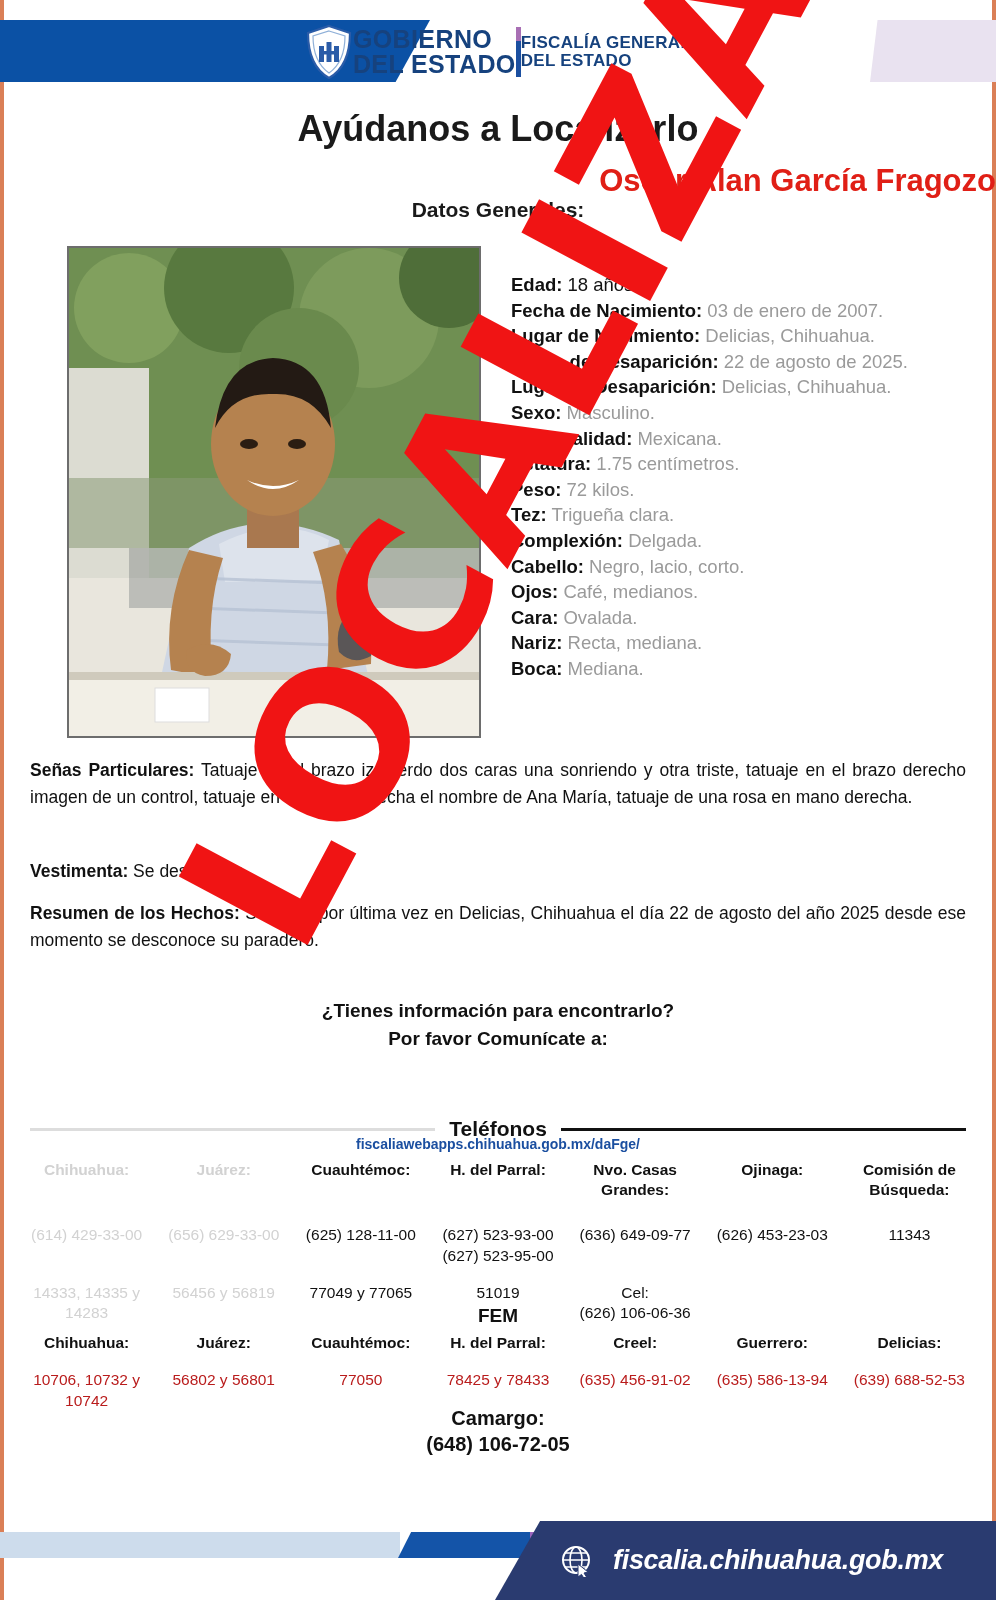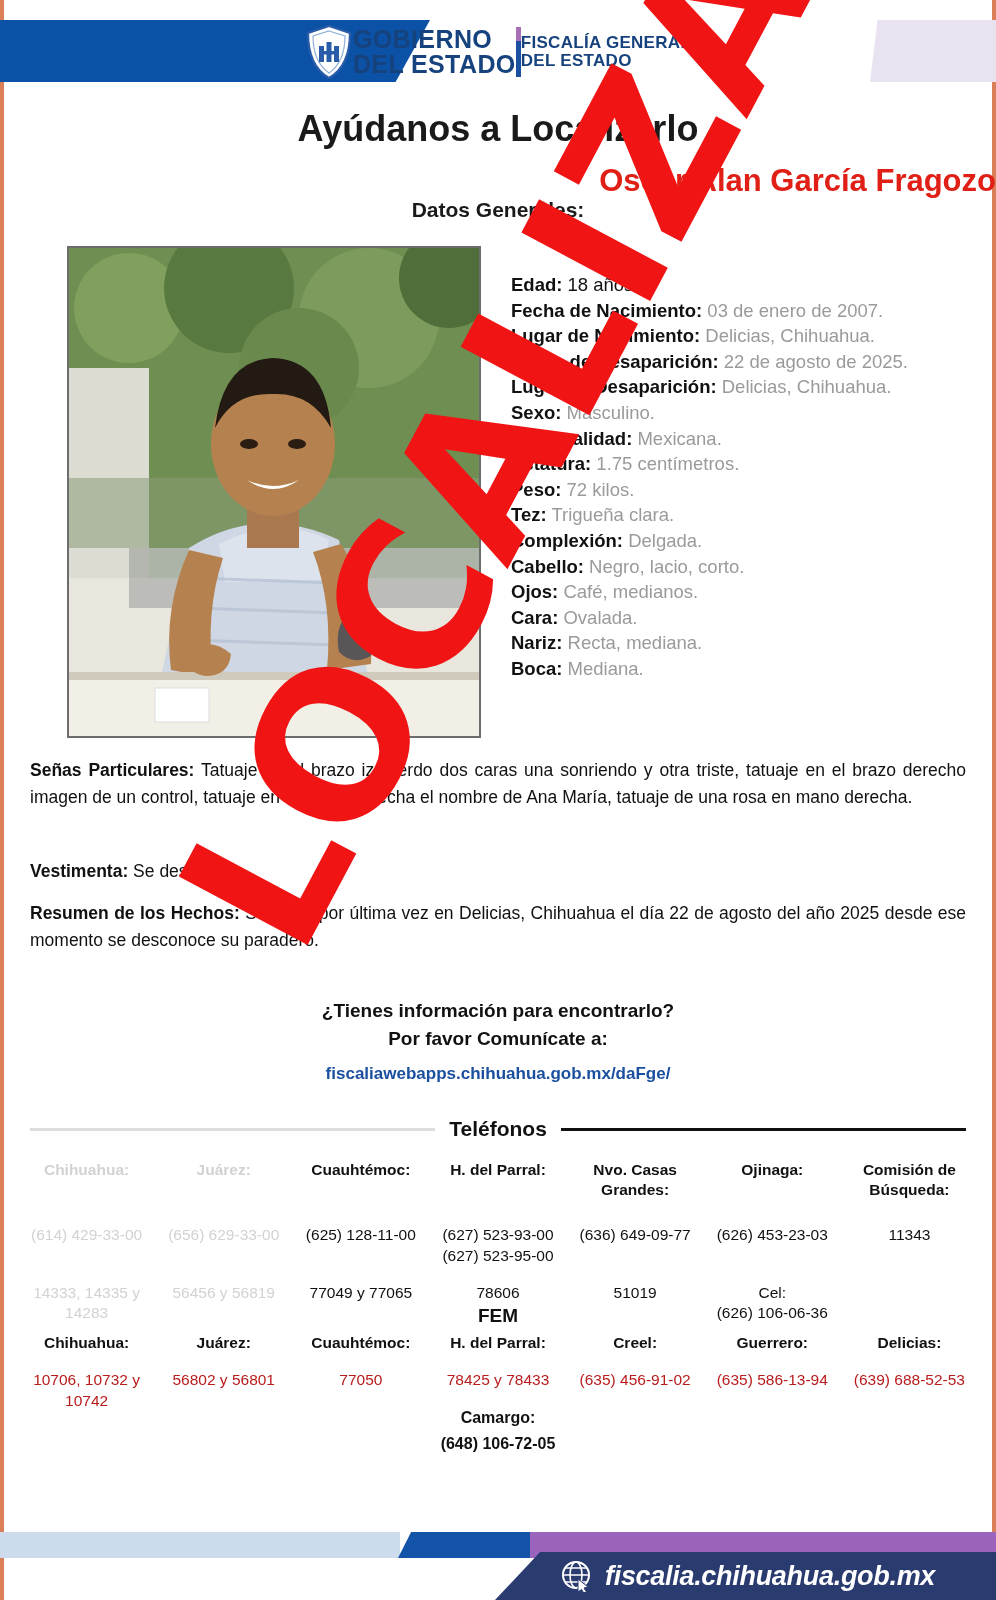--- a/index.html
+++ b/index.html
@@ -70,21 +70,21 @@
   .para b{font-weight:bold;}
   .p-senas{top:757px;}
   .p-vest{top:858px;}
   .p-resumen{top:900px;}
 
   
   .cta{position:absolute;left:0;right:0;text-align:center;font-weight:bold;}
   .cta1{top:1000px;font-size:19px;color:#111;}
   .cta2{top:1028px;font-size:19px;color:#111;}
   .cta3{top:1057px;font-size:19px;color:#c00000;}
-  .cta4{top:1064px;font-size:17px;color:#1b4fa0;}
+  .cta4{top:1136px;font-size:14px;color:#1b4fa0;}
 
   
   .tel-head{position:absolute;top:1116px;left:30px;right:30px;height:26px;
     display:flex;align-items:center;gap:14px;}
   .tel-head .line{flex:1;height:3px;background:#111;}
   .tel-head .line.dim{background:#dddddd;}
   .tel-head .lbl{font-size:21px;font-weight:bold;color:#111;white-space:nowrap;}
 
   
   .tel-table{position:absolute;left:18px;width:960px;
@@ -96,32 +96,32 @@
   .t1 .r2{padding-top:0px;}
   .t1 .r3{padding-top:17px;line-height:20px;}
   .tel-table .dim{color:#d2d2d2;}
 
   .fem-lbl{position:absolute;top:1305px;left:0;right:0;text-align:center;
     font-size:19px;font-weight:bold;color:#111;}
   .t2{top:1333px;}
   .t2 .hdr{font-weight:bold;color:#111;line-height:20px;padding-bottom:16px;}
   .t2 .cell{line-height:21px;color:#b91c1c;}
   .camargo{position:absolute;top:1405px;left:0;right:0;text-align:center;
-    font-size:16px;font-weight:bold;color:#111;line-height:26px;}
+    font-size:20px;font-weight:bold;color:#111;line-height:26px;}
 
   
   .bottom-strip{position:absolute;left:0;bottom:42px;width:996px;height:26px;}
   .bs-lblue{position:absolute;left:0;top:0;width:400px;height:26px;background:#cddcec;}
   .bs-blue{position:absolute;left:398px;top:0;width:146px;height:26px;background:#1454a8;
     clip-path:polygon(9% 0,100% 0,91% 100%,0 100%);}
   .bs-purple{position:absolute;left:530px;top:0;width:466px;height:26px;background:#9a64bd;}
   .bottom-bar{
-    position:absolute;left:495px;bottom:0;width:501px;height:48px;
+    position:absolute;left:495px;bottom:0;width:501px;height:79px;
     background:#2a3b70;clip-path:polygon(9% 0,100% 0,100% 100%,0 100%);
-    display:flex;align-items:center;gap:12px;padding-left:66px;box-sizing:border-box;
+    display:flex;align-items:center;gap:20px;padding-left:66px;box-sizing:border-box;
   }
   .globe{width:32px;height:32px;flex:none;}
   .site-url{color:#fff;font-size:27px;font-weight:bold;font-style:italic;letter-spacing:-.3px;}
 
   
   .watermark{
     position:absolute;left:0;top:0;width:996px;height:1600px;
     pointer-events:none;z-index:20;
   }
   .wm-text{
@@ -265,21 +265,20 @@
       <div class="cell r2 dim">(614) 429-33-00</div>
       <div class="cell r2 dim">(656) 629-33-00</div>
       <div class="cell r2">(625) 128-11-00</div>
       <div class="cell r2">(627) 523-93-00<br>(627) 523-95-00</div>
       <div class="cell r2">(636) 649-09-77</div>
       <div class="cell r2">(626) 453-23-03</div>
       <div class="cell r2">11343</div>
       <div class="cell r3 dim">14333, 14335 y 14283</div>
       <div class="cell r3 dim">56456 y 56819</div>
       <div class="cell r3">77049 y 77065</div>
-      <div class="cell r3">78606</div>
       <div class="cell r3">51019</div>
       <div class="cell r3">Cel:<br>(626) 106-06-36</div>
       <div class="cell r3"></div>
     </div>
 
   <div class="fem-lbl">FEM</div>
   <div class="tel-table t2" id="tel2">
       <div class="hdr dim">Chihuahua:</div>
       <div class="hdr dim">Juárez:</div>
       <div class="hdr">Cuauhtémoc:</div>

